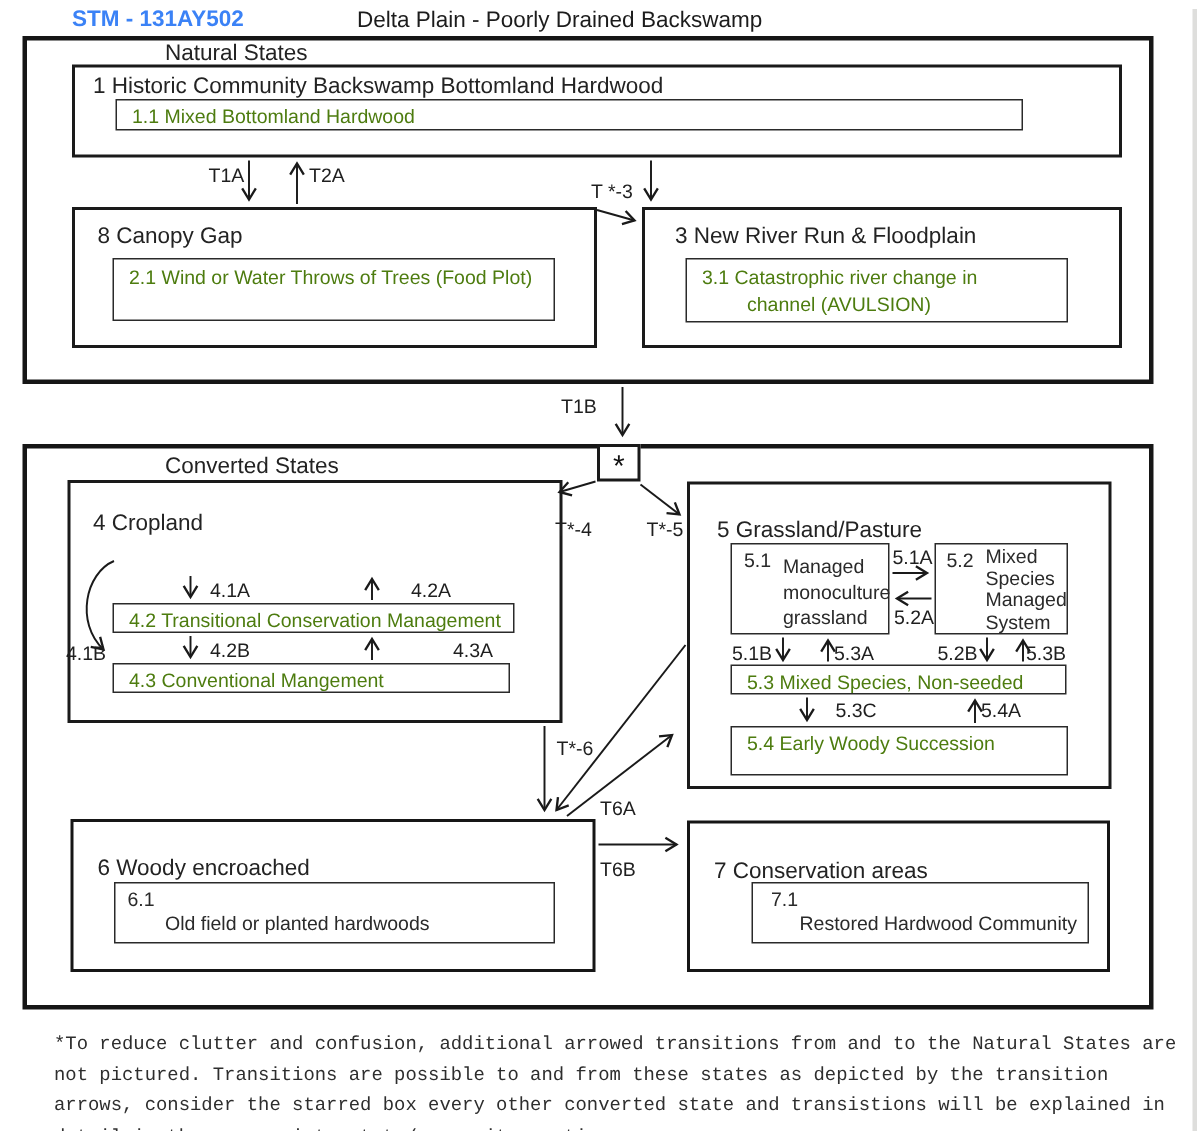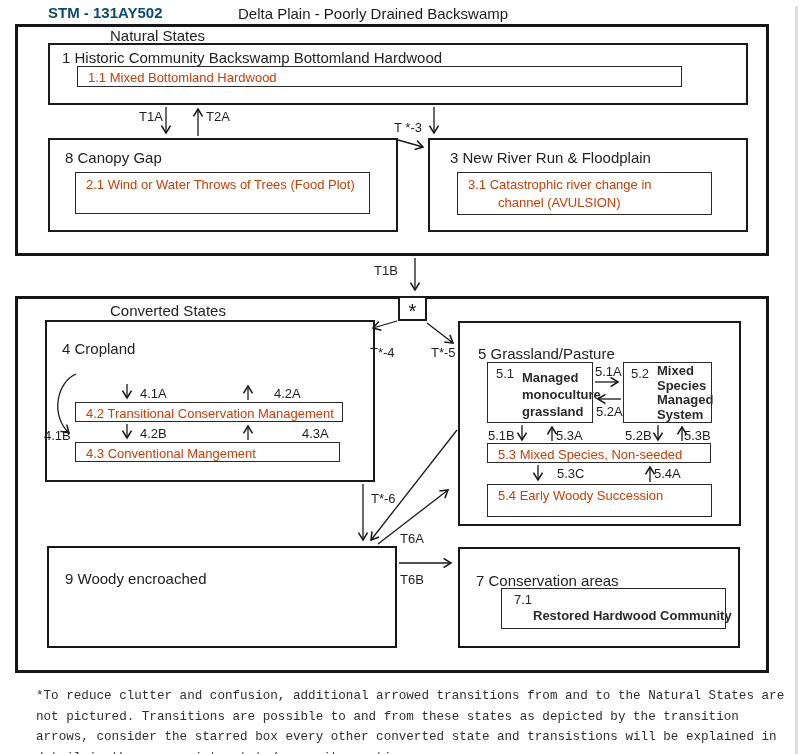--- a/index.html
+++ b/index.html
@@ -7,35 +7,35 @@
     position:relative; width:800px; height:754px; background:#ffffff;
     font-family:"Liberation Sans", sans-serif; color:#1f1f1f; overflow:hidden;
   }
   .abs{position:absolute;}
   .box{position:absolute; background:#ffffff; box-sizing:border-box;}
   .b3{border:3px solid #161616;}
   .b2{border:2px solid #1a1a1a;}
   .b15{border:1.5px solid #2a2a2a;}
   .section-label{font-size:15px; color:#232323; white-space:nowrap;}
   .state-title{position:absolute; font-size:15px; color:#232323; white-space:nowrap;}
-  .comm-text{font-size:13px; color:#c2410c; white-space:nowrap; line-height:18px; padding:2px 0 0 10px;}
+  .comm-text{font-size:13px; color:#4d7c0f; white-space:nowrap; line-height:18px; padding:2px 0 0 10px;}
   .tl{position:absolute; font-size:13px; color:#1f1f1f; white-space:nowrap;}
   .num{position:absolute; font-size:13px; color:#2a2a2a;}
-  .body-line{font-size:13px; color:#2a2a2a; white-space:nowrap;font-weight:bold;}
+  .body-line{font-size:13px; color:#2a2a2a; white-space:nowrap;}
   #arrow-layer{position:absolute; left:0; top:0; pointer-events:none;}
   #footnote{position:absolute; left:36px; top:686px; width:754px;
     font-size:12.6px; line-height:20.5px; color:#2e2e2e;font-family:Liberation Mono, monospace;}
   #edge-strip{position:absolute; right:2px; top:6px; width:3px; height:748px; background:#dededc;}
 </style>
 </head>
 <body>
 
 <div id="stage">
 
-  <div class="abs" style="left:48px; top:4px; font-size:15px; font-weight:bold; color:#0c4a6e;">STM - 131AY502</div>
+  <div class="abs" style="left:48px; top:4px; font-size:15px; font-weight:bold; color:#3b82f6;">STM - 131AY502</div>
   <div class="abs" style="left:238px; top:5px; font-size:15px; color:#1c1c1c;">Delta Plain - Poorly Drained Backswamp</div>
 
   <div class="box b3" style="left:15px; top:24px; width:754px; height:232px;"></div>
   <div class="abs section-label" style="left:110px; top:27px;">Natural States</div>
 
   <div class="box b2" style="left:48px; top:43px; width:700px; height:62px;"></div>
   <div class="state-title" style="left:62px; top:49px;">1 Historic Community Backswamp Bottomland Hardwood</div>
   <div class="box b15" style="left:77px; top:66px; width:605px; height:21px;">
     <div class="comm-text">1.1 Mixed Bottomland Hardwood</div>
   </div>
@@ -90,21 +90,25 @@
   </div>
 
   <div class="box b15" style="left:487px; top:443px; width:224px; height:20px;">
     <div class="comm-text">5.3 Mixed Species, Non-seeded</div>
   </div>
   <div class="box b15" style="left:487px; top:484px; width:225px; height:33px;">
     <div class="comm-text">5.4 Early Woody Succession</div>
   </div>
 
   <div class="box" style="left:47px; top:546px; width:350px; height:102px; border:2.5px solid #161616;"></div>
-  <div class="state-title" style="left:65px; top:570px;">9 Woody encroached</div>
+  <div class="state-title" style="left:65px; top:570px;">6 Woody encroached</div>
+  <div class="box b15" style="left:76px; top:588px; width:294px; height:41px;">
+    <span class="num" style="left:8px; top:3px;">6.1</span>
+    <div class="body-line" style="margin:19px 0 0 33px;">Old field or planted hardwoods</div>
+  </div>
 
   <div class="box" style="left:458px; top:547px; width:282px; height:101px; border:2.5px solid #161616;"></div>
   <div class="state-title" style="left:476px; top:572px;">7 Conservation areas</div>
   <div class="box b15" style="left:501px; top:588px; width:225px; height:41px;">
     <span class="num" style="left:12px; top:3px;">7.1</span>
     <div class="body-line" style="margin:19px 0 0 31px;">Restored Hardwood Community</div>
   </div>
 
   <svg id="arrow-layer" width="800" height="754" viewBox="0 0 800 754">
     <defs>

